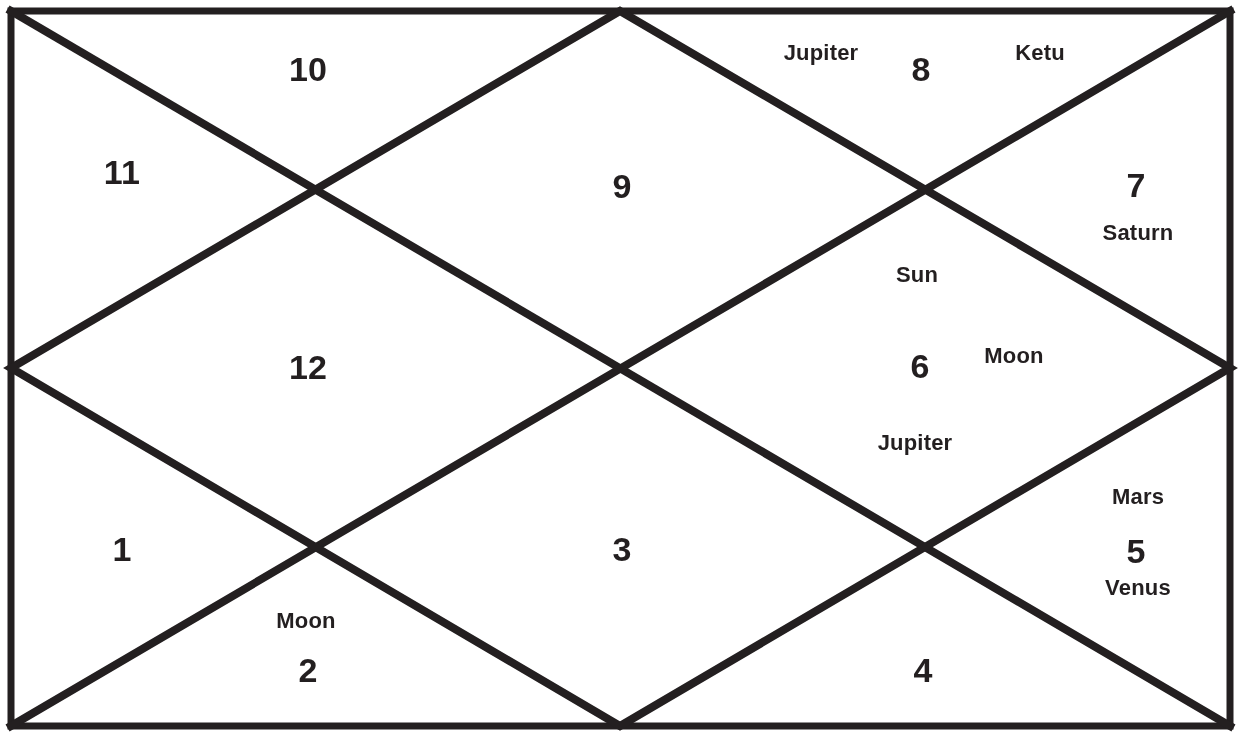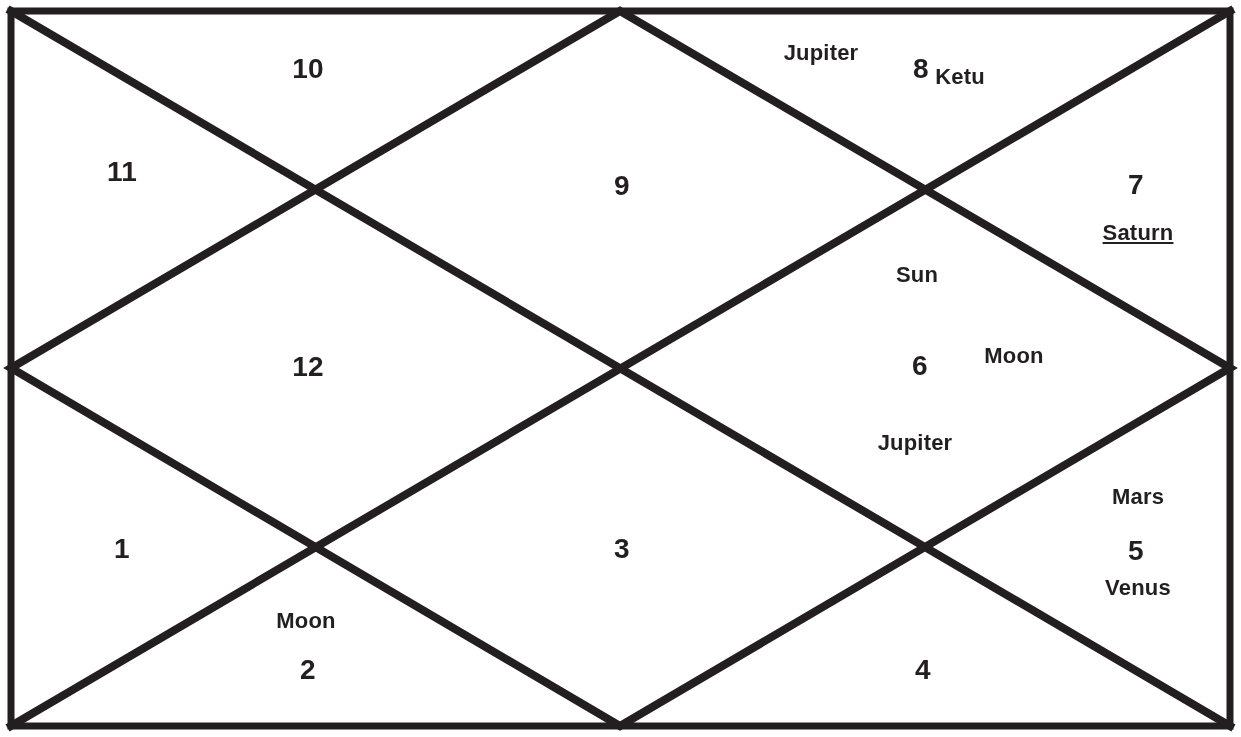--- a/index.html
+++ b/index.html
@@ -35,21 +35,21 @@
     pointer-events: none;
   }
   .lbl {
     position: absolute;
     transform: translate(-50%, -50%);
     white-space: nowrap;
     color: #231f20;
     pointer-events: auto;
   }
   .house-num {
-    font-size: 28px;
+    font-size: 34px;
     font-weight: bold;
     letter-spacing: 0.2px;
   }
   .planet {
     font-size: 22px;
     font-weight: bold;
     letter-spacing: 0.2px;
   }
 </style>
 </head>
@@ -74,23 +74,23 @@
       <div class="lbl house-num" style="left: 622px; top: 549px;">3</div>
       <div class="lbl house-num" style="left: 923px; top: 670px;">4</div>
       <div class="lbl house-num" style="left: 1136px; top: 551px;">5</div>
       <div class="lbl planet" style="left: 1138px; top: 497px;">Mars</div>
       <div class="lbl planet" style="left: 1138px; top: 588px;">Venus</div>
       <div class="lbl house-num" style="left: 920px; top: 366px;">6</div>
       <div class="lbl planet" style="left: 917px; top: 275px;">Sun</div>
       <div class="lbl planet" style="left: 1014px; top: 356px;">Moon</div>
       <div class="lbl planet" style="left: 915px; top: 443px;">Jupiter</div>
       <div class="lbl house-num" style="left: 1136px; top: 185px;">7</div>
-      <div class="lbl planet" style="left: 1138px; top: 233px; text-decoration: underline;">Saturn</div>
+      <div class="lbl planet" style="left: 1138px; top: 233px;">Saturn</div>
       <div class="lbl house-num" style="left: 921px; top: 69px;">8</div>
       <div class="lbl planet" style="left: 821px; top: 53px;">Jupiter</div>
-      <div class="lbl planet" style="left: 960px; top: 53px; margin-top: 24px;">Ketu</div>
+      <div class="lbl planet" style="left: 1040px; top: 53px;">Ketu</div>
       <div class="lbl house-num" style="left: 622px; top: 186px;">9</div>
       <div class="lbl house-num" style="left: 308px; top: 69px;">10</div>
       <div class="lbl house-num" style="left: 122px; top: 172px;">11</div>
       <div class="lbl house-num" style="left: 308px; top: 367px;">12</div>
     </div>
 
 </div>
 
 </body></html>

